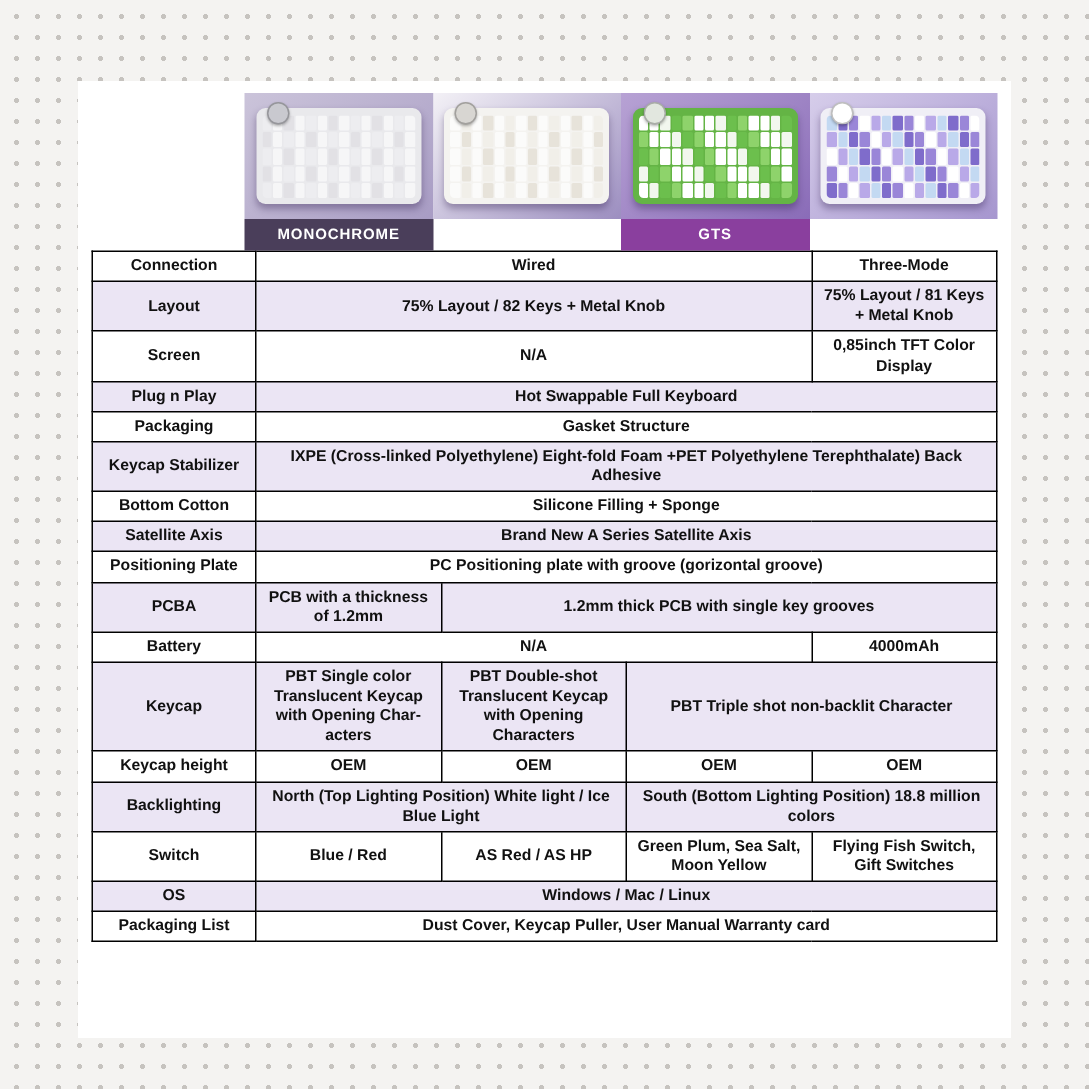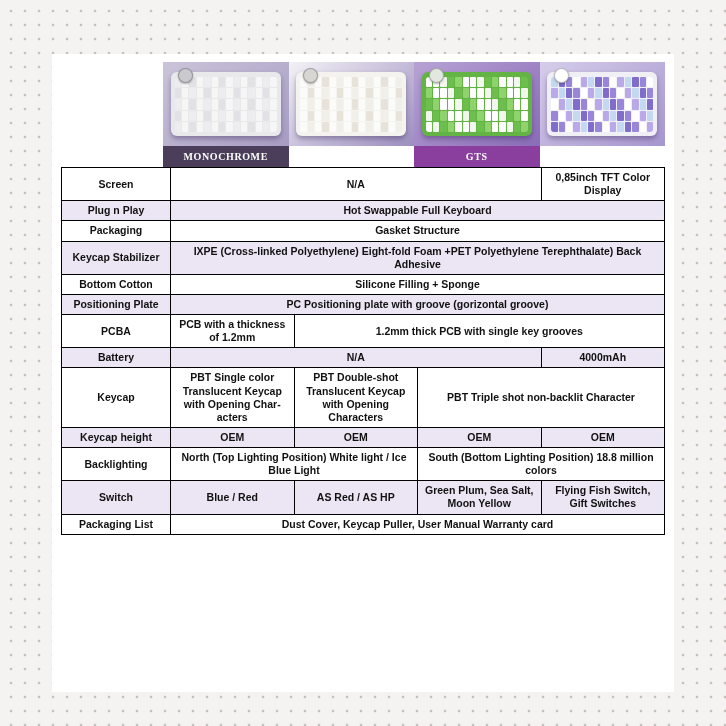--- a/index.html
+++ b/index.html
@@ -10,21 +10,21 @@
     background-image:radial-gradient(circle,#c6c3bf 1.5px, transparent 1.6px);
     background-size:14px 14px;
     background-position:4px 4px;
   }
   .panel{
     position:absolute;left:52px;top:54px;width:622px;height:638px;
     background:#ffffff;
   }
   .content{width:604px;margin:8px auto 0 auto;}
   .header-row{display:flex;margin-left:102px;}
-  .product-col{width:130px;display:flex;flex-direction:column;font-family:Liberation Serif, serif;}
+  .product-col{width:130px;display:flex;flex-direction:column;}
   .kb-panel{height:84px;display:flex;align-items:center;justify-content:center;overflow:hidden;}
   .kb{position:relative;width:110px;height:64px;border-radius:6px;padding:5px 4px 4px 4px;box-sizing:border-box;box-shadow:0 3px 5px rgba(40,20,70,.35);}
   .kb-keys{display:grid;grid-template-columns:repeat(14,1fr);grid-auto-rows:1fr;gap:1px;width:100%;height:100%;border-radius:3px;overflow:hidden;}
   .kb-key{border-radius:1px;}
   .kb-knob{position:absolute;top:-4px;left:7px;width:13px;height:13px;border-radius:50%;border:1px solid rgba(0,0,0,.25);box-shadow:0 1px 2px rgba(0,0,0,.3);z-index:2;}
   .product-tab{
     height:21px;line-height:21px;text-align:center;color:#ffffff;
     font-size:10px;font-weight:bold;letter-spacing:.6px;
   }
   table.spec-table{
@@ -360,39 +360,53 @@
                 <div class="kb-key" style="background: rgb(255, 255, 255);"></div>
                 <div class="kb-key" style="background: rgb(185, 169, 232);"></div>
               </div>
             </div>
           </div>
         </div>
       </div>
     <table class="spec-table">
       <tbody>
           <tr>
+            <th>Connection</th>
+            <td colspan="3">Wired</td>
+            <td colspan="1">Three-Mode</td>
+          </tr>
+          <tr>
+            <th>Layout</th>
+            <td colspan="3">75% Layout / 82 Keys + Metal Knob</td>
+            <td colspan="1">75% Layout / 81 Keys + Metal Knob</td>
+          </tr>
+          <tr>
             <th>Screen</th>
             <td colspan="3">N/A</td>
             <td colspan="1">0,85inch TFT Color Display</td>
           </tr>
           <tr>
             <th>Plug n Play</th>
             <td colspan="4">Hot Swappable Full Keyboard</td>
           </tr>
           <tr>
             <th>Packaging</th>
             <td colspan="4">Gasket Structure</td>
           </tr>
           <tr>
             <th>Keycap Stabilizer</th>
             <td colspan="4">IXPE (Cross-linked Polyethylene) Eight-fold Foam +PET Polyethylene Terephthalate) Back Adhesive</td>
           </tr>
           <tr>
             <th>Bottom Cotton</th>
             <td colspan="4">Silicone Filling + Sponge</td>
+          </tr>
+          <tr>
+            <th>Satellite Axis</th>
+            <td colspan="4">Brand New A Series Satellite Axis</td>
           </tr>
           <tr>
             <th>Positioning Plate</th>
             <td colspan="4">PC Positioning plate with groove (gorizontal groove)</td>
           </tr>
           <tr>
             <th>PCBA</th>
             <td colspan="1">PCB with a thickness of 1.2mm</td>
             <td colspan="3">1.2mm thick PCB with single key grooves</td>
           </tr>
@@ -418,20 +432,24 @@
             <th>Backlighting</th>
             <td colspan="2">North (Top Lighting Position) White light / Ice Blue Light</td>
             <td colspan="2">South (Bottom Lighting Position) 18.8 million colors</td>
           </tr>
           <tr>
             <th>Switch</th>
             <td colspan="1">Blue / Red</td>
             <td colspan="1">AS Red / AS HP</td>
             <td colspan="1">Green Plum, Sea Salt, Moon Yellow</td>
             <td colspan="1">Flying Fish Switch, Gift Switches</td>
+          </tr>
+          <tr>
+            <th>OS</th>
+            <td colspan="4">Windows / Mac / Linux</td>
           </tr>
           <tr>
             <th>Packaging List</th>
             <td colspan="4">Dust Cover, Keycap Puller, User Manual Warranty card</td>
           </tr>
         </tbody>
     </table>
   </div>
 </div>
 

